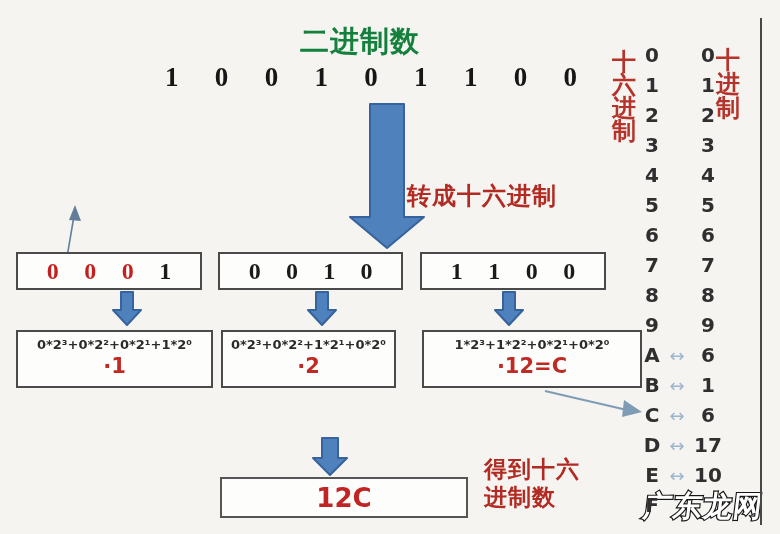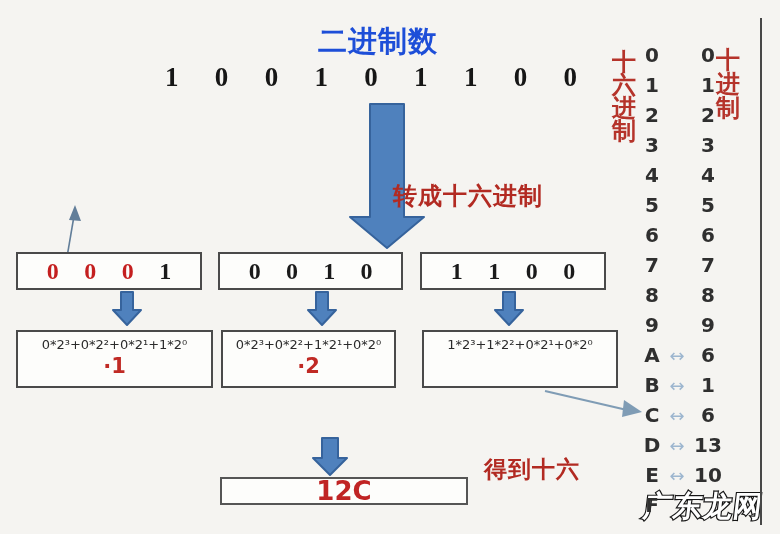--- a/index.html
+++ b/index.html
@@ -2,35 +2,35 @@
 <html><head>
 <meta charset="utf-8">
 <style>
   html,body{margin:0;padding:0;background:#e8e8e8;font-family:"Liberation Sans",sans-serif;}
   .canvas{position:relative;width:780px;height:534px;background:#f5f4f1;overflow:hidden;margin:0 auto;}
   .abs{position:absolute;}
   .overlay{position:absolute;left:0;top:0;width:780px;height:534px;pointer-events:none;}
   .blue-arrow{fill:#4f81bd;stroke:#36639c;stroke-width:2;stroke-linejoin:round;}
   .thin-line{stroke:#627e99;stroke-width:1.6;}
   .thin-line2{stroke:#7f9cb5;stroke-width:2.2;}
-  .title{left:300px;top:22px;width:156px;text-align:center;font-size:29px;font-weight:700;color:#1d4ed8;letter-spacing:1px;}
+  .title{left:300px;top:22px;width:156px;font-size:29px;font-weight:700;color:#15803d;letter-spacing:1px;}
   .bin-row{left:165px;top:62px;width:412px;display:flex;justify-content:space-between;
            font-family:"Liberation Serif",serif;font-weight:700;font-size:27px;color:#161616;}
   .note{font-weight:700;color:#b22a22;}
   .pad-note{left:42px;top:184px;font-size:23px;letter-spacing:1px;}
-  .conv-note{left:393px;top:180px;font-size:24px;letter-spacing:1px;}
+  .conv-note{left:407px;top:180px;font-size:24px;letter-spacing:1px;}
   .res-note{left:484px;top:455px;width:118px;text-align:left;font-size:23px;line-height:28px;letter-spacing:1px;}
   .gbox{top:252px;height:38px;border:2px solid #4a4a4a;background:#fdfdfb;display:flex;align-items:center;
         justify-content:space-around;padding:0 16px;box-sizing:border-box;
         font-family:"Liberation Serif",serif;font-weight:700;font-size:24px;color:#1a1a1a;}
   .gbox .pz{color:#c41f1f;}
   .fbox{top:330px;height:58px;border:2px solid #4a4a4a;background:#fdfdfb;box-sizing:border-box;text-align:center;}
-  .fline{margin-top:5px;font-family:"DejaVu Sans",sans-serif;font-weight:400;font-size:13px;color:#2b2b2b;}
+  .fline{margin-top:5px;font-family:"DejaVu Sans",sans-serif;font-weight:700;font-size:13px;color:#2b2b2b;}
   .fres{font-family:"DejaVu Sans",sans-serif;font-weight:700;font-size:21px;line-height:28px;color:#c02a24;}
-  .resbox{left:220px;top:477px;width:248px;height:28px;border:2px solid #555;background:#fdfdfb;box-sizing:border-box;
+  .resbox{left:220px;top:477px;width:248px;height:41px;border:2px solid #555;background:#fdfdfb;box-sizing:border-box;
           display:flex;align-items:center;justify-content:center;
           font-family:"DejaVu Sans",sans-serif;font-weight:600;font-size:26px;color:#c02424;}
   .table{left:638px;top:40px;}
   .t-row{height:30px;display:flex;align-items:center;font-family:"DejaVu Sans",sans-serif;
          font-weight:600;font-size:20px;color:#2f2f2f;}
   .t-hex{width:28px;text-align:center;}
   .t-arrow{width:22px;text-align:center;color:#9db6cf;font-size:18px;font-weight:400;}
   .t-dec{width:40px;text-align:center;}
   .vhead{font-weight:700;color:#b5332a;word-break:break-all;text-align:center;}
   .vhead-left{left:612px;top:50px;width:22px;font-size:24px;line-height:23px;}
@@ -93,30 +93,32 @@
   </div>
 
   <div class="abs fbox" style="left:16px;width:197px;">
     <div class="fline">0*2³+0*2²+0*2¹+1*2⁰</div>
     <div class="fres">·1</div>
   </div>
   <div class="abs fbox" style="left:221px;width:175px;">
     <div class="fline">0*2³+0*2²+1*2¹+0*2⁰</div>
     <div class="fres">·2</div>
   </div>
-  <div class="abs fbox" style="left:422px;width:196px;">
+  <div class="abs fbox" style="left:422px;width:220px;">
     <div class="fline">1*2³+1*2²+0*2¹+0*2⁰</div>
+    <div class="fres">·12=C</div>
   </div>
 
   <div class="abs resbox">
     <span>12C</span>
   </div>
 
   <div class="abs note res-note">
     <div>得到十六</div>
+    <div>进制数</div>
   </div>
 
   <div class="abs vhead vhead-left">十六进制</div>
   <div class="abs vhead vhead-right">十进制</div>
 
   <div class="abs table">
     <div class="t-row">
       <span class="t-hex">0</span>
       <span class="t-arrow"></span>
       <span class="t-dec">0</span>
@@ -177,21 +179,21 @@
       <span class="t-dec">1</span>
     </div>
     <div class="t-row">
       <span class="t-hex">C</span>
       <span class="t-arrow">↔</span>
       <span class="t-dec">6</span>
     </div>
     <div class="t-row">
       <span class="t-hex">D</span>
       <span class="t-arrow">↔</span>
-      <span class="t-dec">13</span>
+      <span class="t-dec">17</span>
     </div>
     <div class="t-row">
       <span class="t-hex">E</span>
       <span class="t-arrow">↔</span>
       <span class="t-dec">10</span>
     </div>
     <div class="t-row">
       <span class="t-hex">F</span>
       <span class="t-arrow"></span>
       <span class="t-dec"></span>

